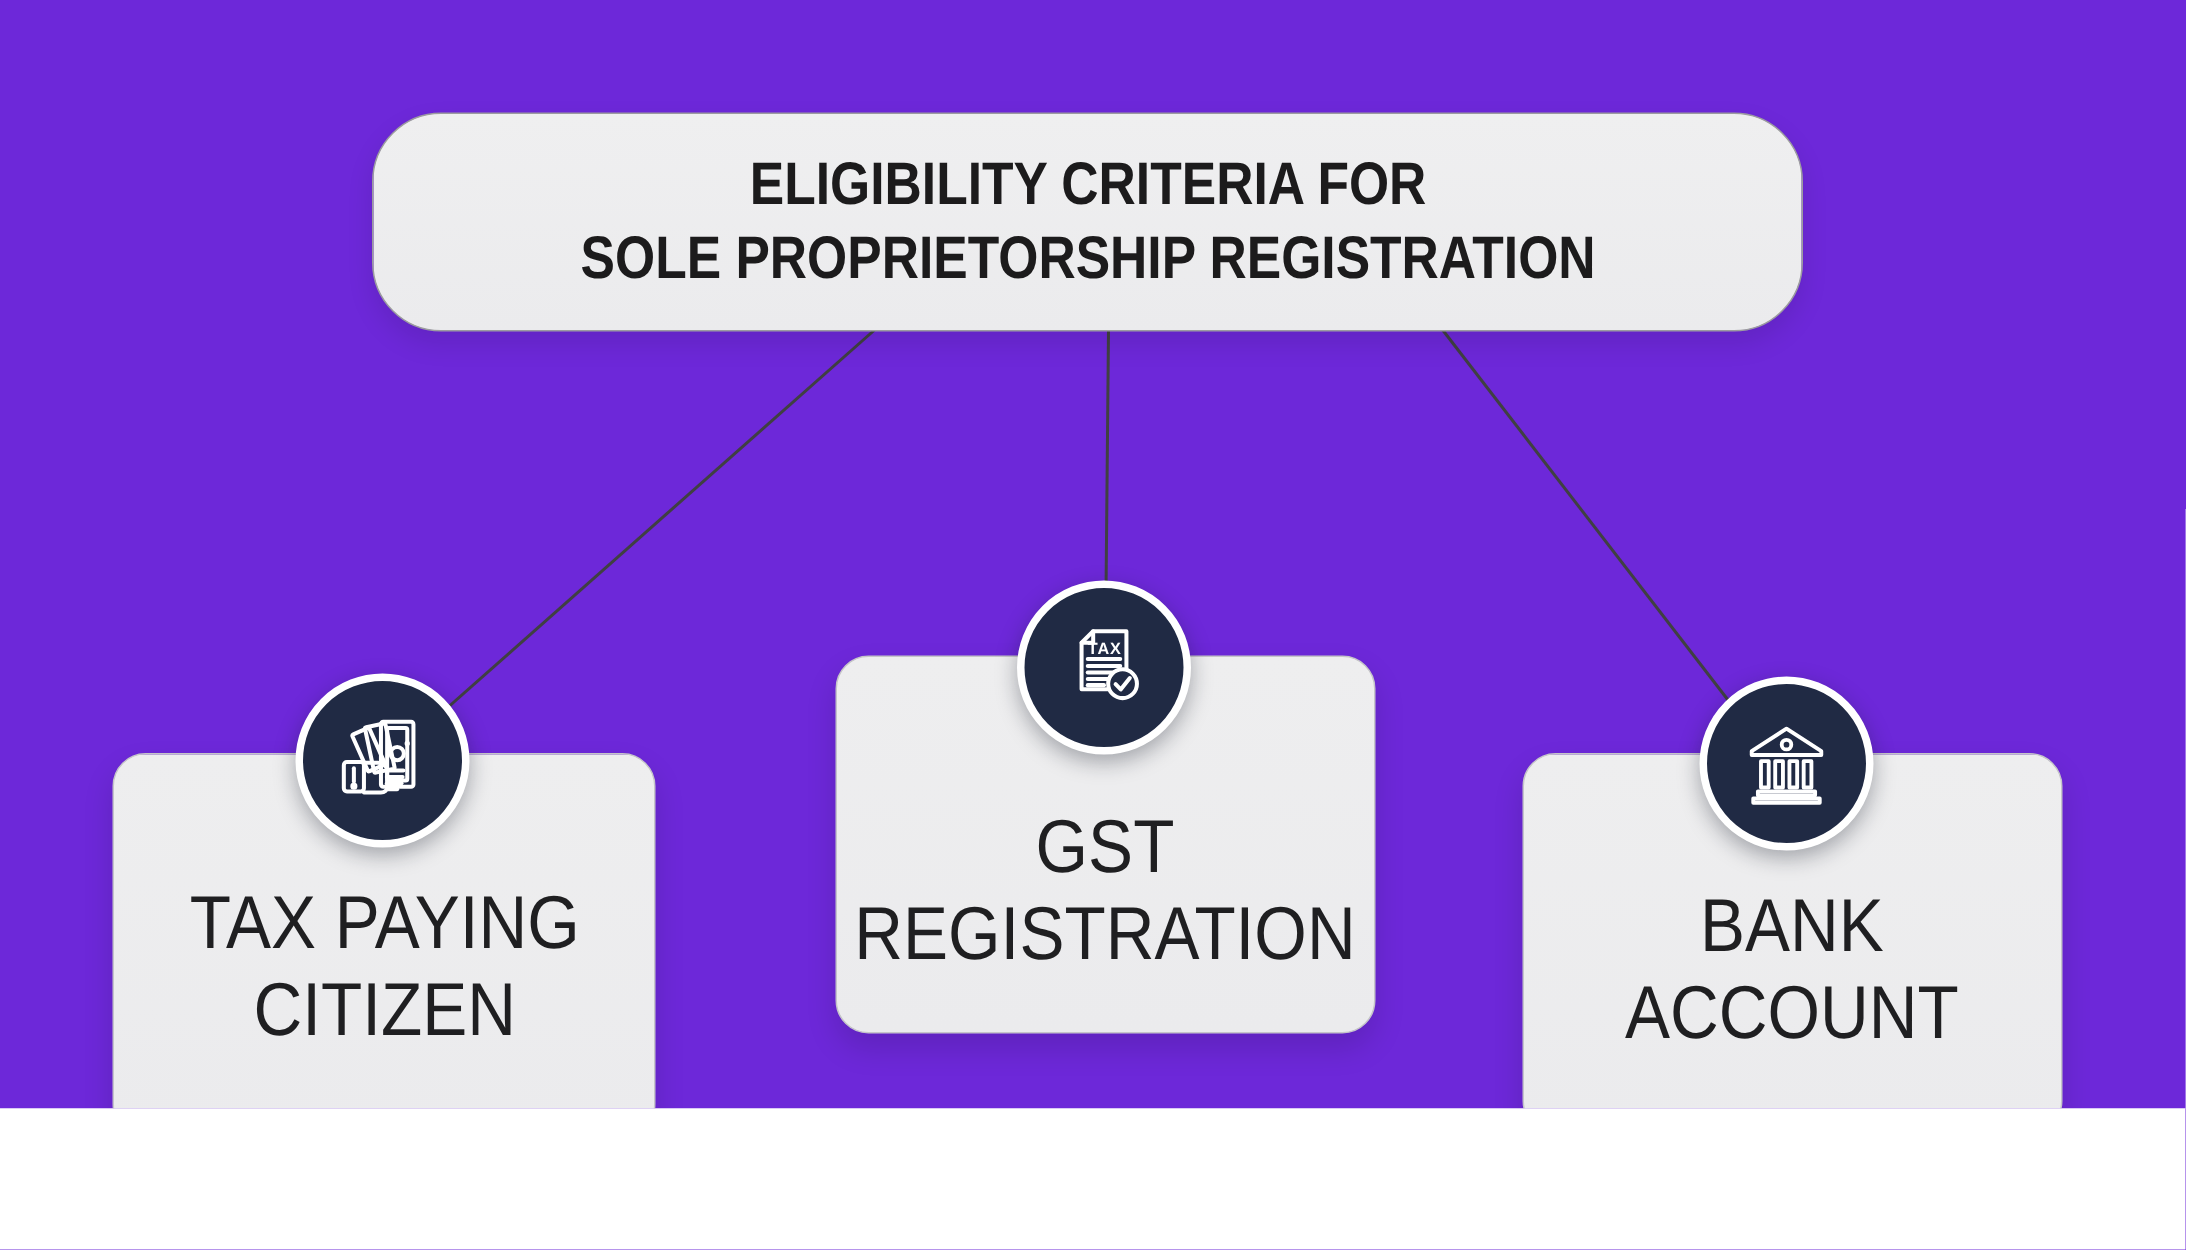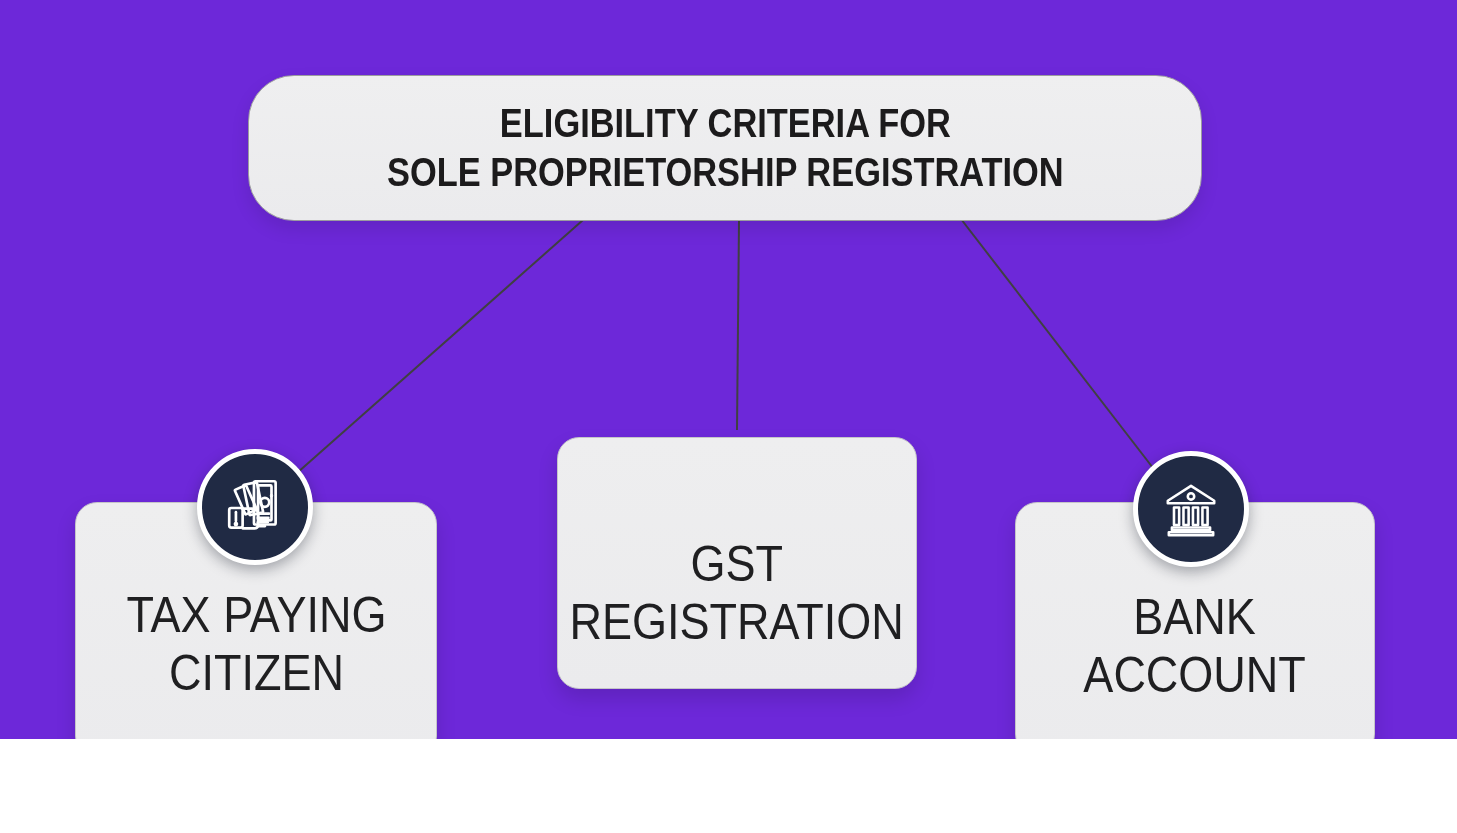--- a/index.html
+++ b/index.html
@@ -133,20 +133,34 @@
       <circle cx="13.5" cy="48.6" r="1" fill="#ffffff"></circle>
 
       <path d="M20 33.5 L29 33.5 C32.5 33.5 35 35.7 35 38.7 L35 49.2 C35 51.3 33.4 52.7 31 52.7 L20 52.7"></path>
       <path d="M34.8 38.5 H45.5"></path>
       <path d="M34.8 42.6 H45"></path>
       <path d="M34.8 46.7 H44.3"></path>
       <path d="M34.8 50.6 H41.5"></path>
     </svg>
   </div>
 
+  <div class="icon-circle circle-gst">
+    <svg width="66" height="66" viewBox="0 0 64 64" fill="none" stroke="#ffffff" stroke-width="2.6" stroke-linecap="round" stroke-linejoin="round">
+      <path d="M25 8.5 L46.5 8.5 L46.5 46 L17.5 46 L17.5 16 Z"></path>
+      <path d="M25 8.5 L25 16 L17.5 16"></path>
+      <text x="32.5" y="23" text-anchor="middle" font-family="Liberation Sans, sans-serif" font-size="10.5" font-weight="bold" letter-spacing="0.6" fill="#ffffff" stroke="none">TAX</text>
+      <line x1="21.5" y1="26.5" x2="42.5" y2="26.5"></line>
+      <line x1="21.5" y1="31" x2="42.5" y2="31"></line>
+      <line x1="21.5" y1="35.2" x2="39.5" y2="35.2"></line>
+      <line x1="21.5" y1="39.4" x2="42.5" y2="39.4"></line>
+      <line x1="21.5" y1="43.4" x2="32" y2="43.4"></line>
+      <circle cx="44" cy="42.5" r="9.3" fill="#202a44"></circle>
+      <path d="M39.5 42.8 L42.8 46.2 L48.7 38.8"></path>
+    </svg>
+  </div>
 
   <div class="icon-circle circle-bank">
     <svg width="66" height="66" viewBox="0 0 64 64" fill="none" stroke="#ffffff" stroke-width="2.5" stroke-linecap="round" stroke-linejoin="round">
       <path d="M32 9.5 L54.5 24 L54.5 26.5 L9.5 26.5 L9.5 24 Z"></path>
       <circle cx="32" cy="19.8" r="3.1"></circle>
       <rect x="15.5" y="30.5" width="5" height="17"></rect>
       <rect x="24.7" y="30.5" width="5" height="17"></rect>
       <rect x="33.9" y="30.5" width="5" height="17"></rect>
       <rect x="43.1" y="30.5" width="5" height="17"></rect>
       <rect x="13.5" y="50" width="37" height="2.6"></rect>

